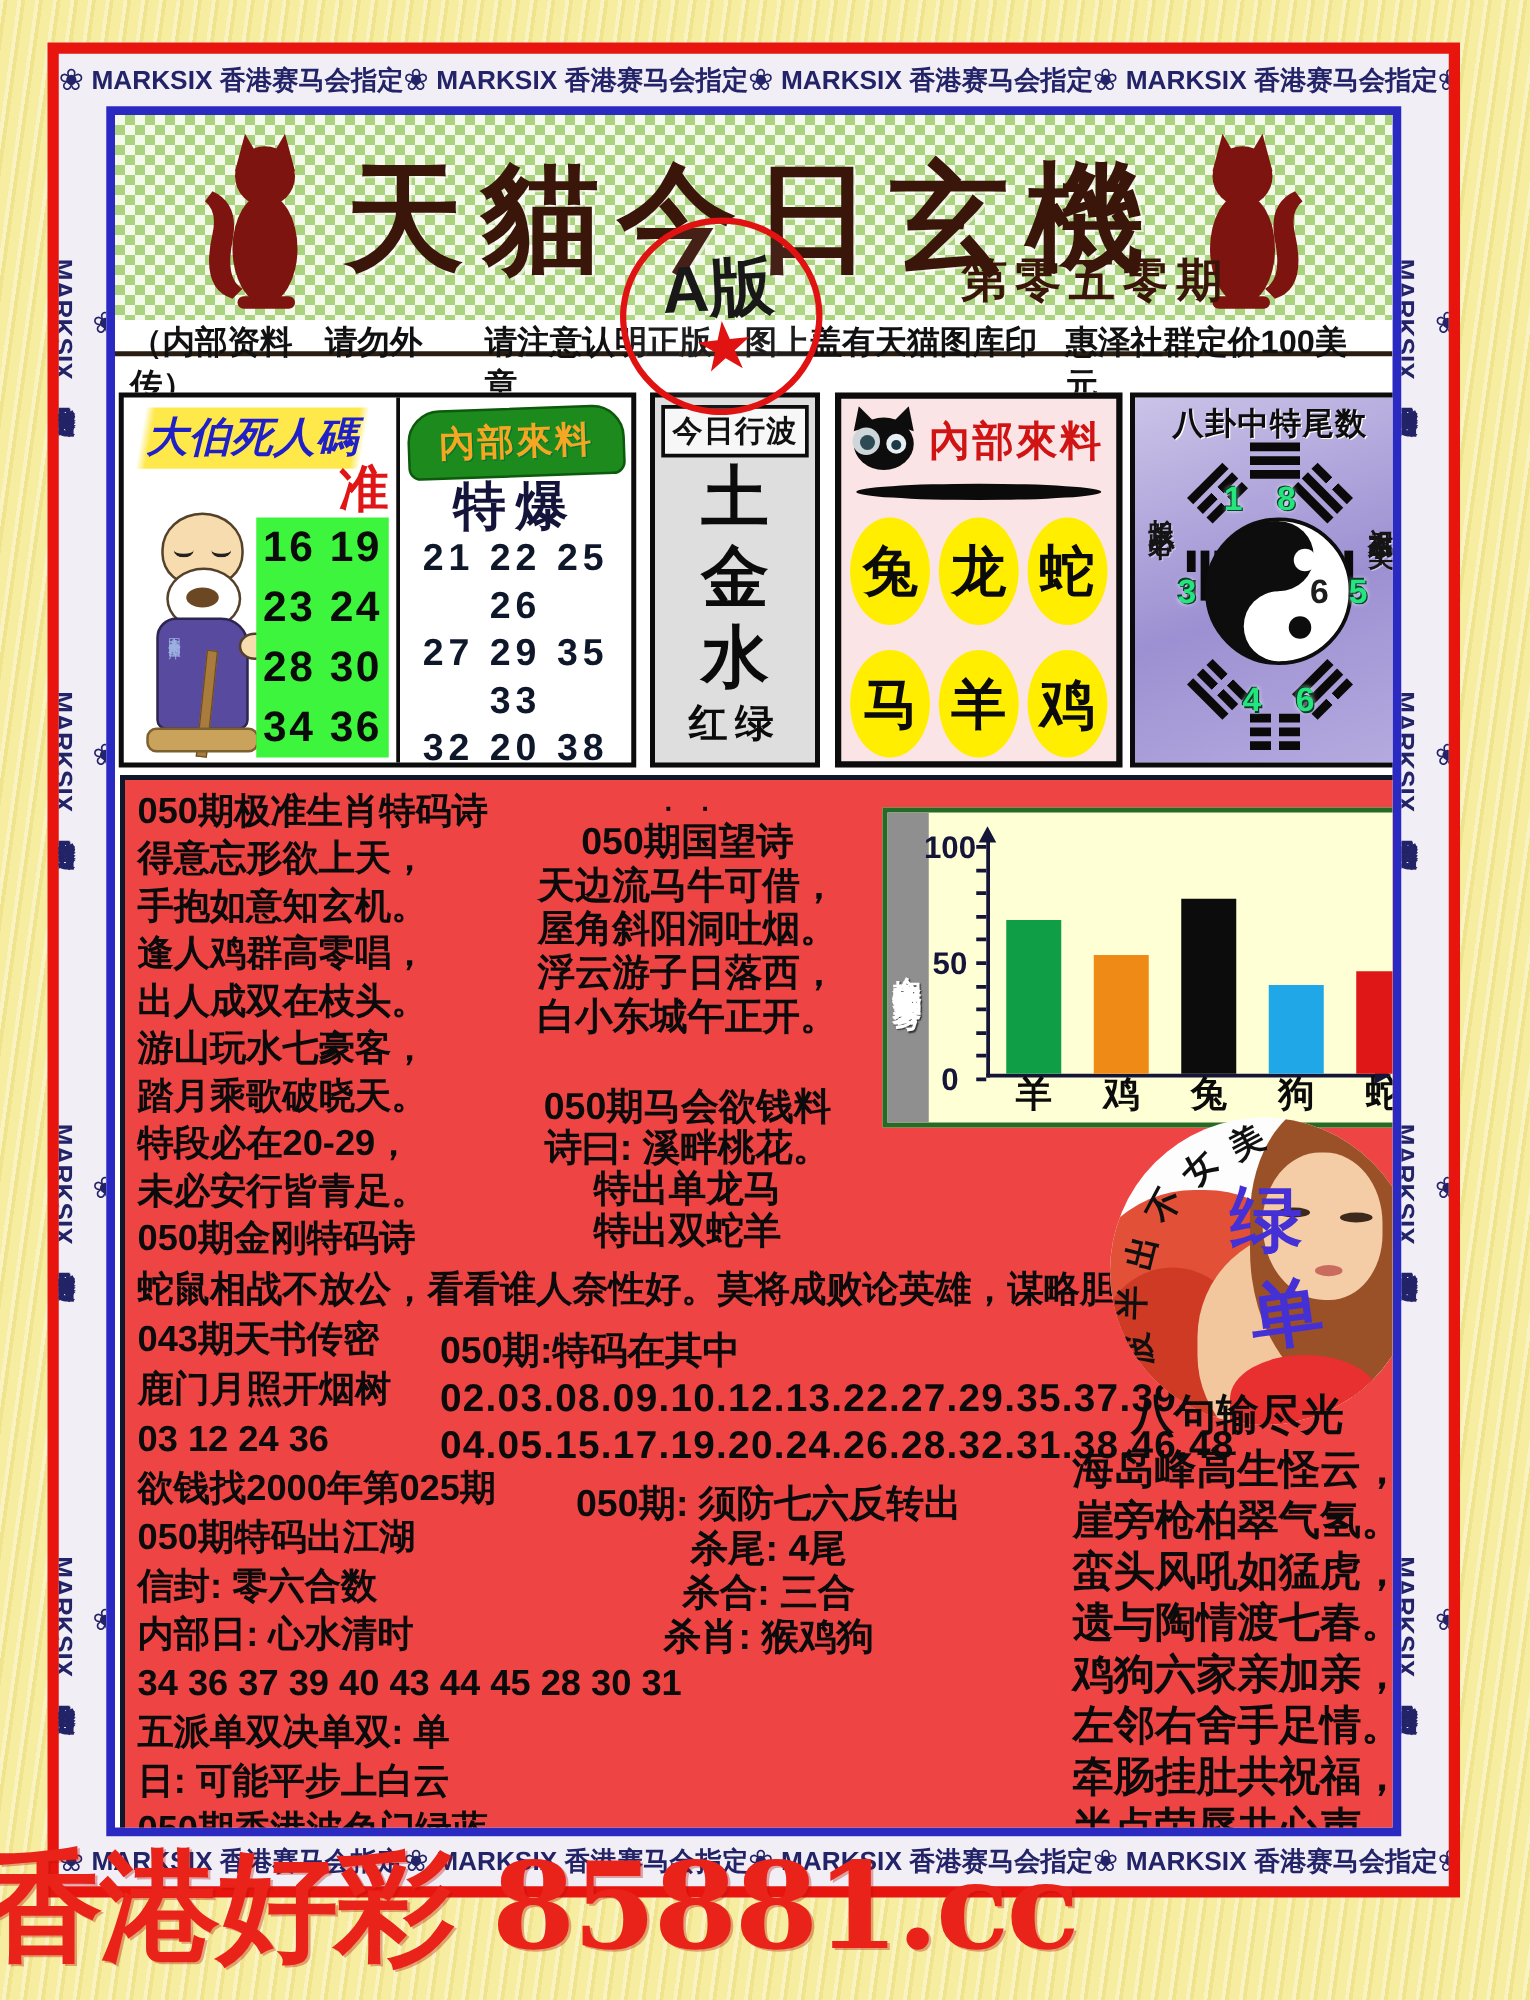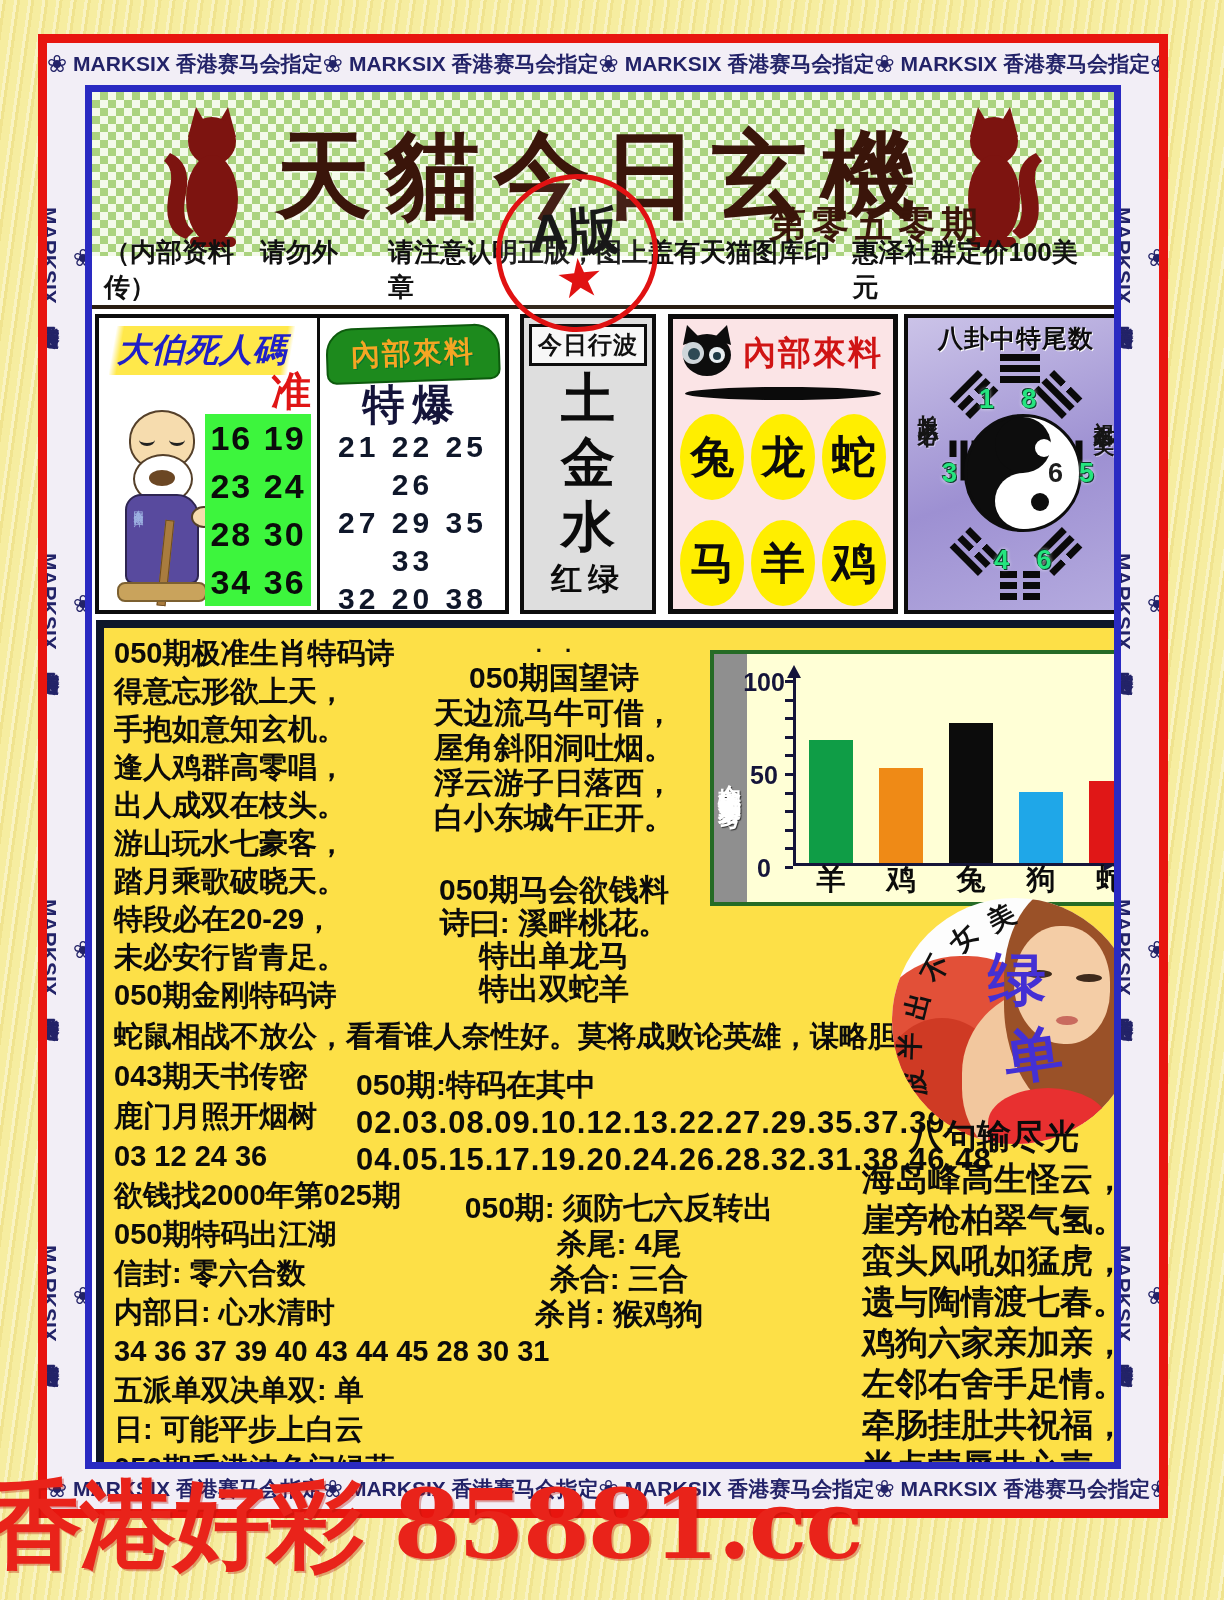--- a/index.html
+++ b/index.html
@@ -39,22 +39,22 @@
   .cat{width:110px;height:150px;flex:0 0 auto;margin:0 6px;}
   .issue-no{position:absolute;right:130px;bottom:6px;font-size:37px;font-weight:900;
     color:#3a150a;letter-spacing:6px;font-family:"DejaVu Serif","Liberation Serif",serif;}
   .stamp{position:absolute;left:404px;top:82px;width:152px;height:148px;border:5px solid #e01212;
     border-radius:50%;transform:rotate(-6deg);z-index:6;display:flex;flex-direction:column;
     align-items:center;justify-content:center;background:rgba(255,255,255,0.05);}
   .stamp-a{font-size:52px;font-weight:900;color:#181818;line-height:1;transform:rotate(3deg);}
   .stamp-star{color:#e01212;font-size:54px;line-height:.8;}
 
   
-  .subtitle{position:absolute;left:0;top:164px;right:0;height:53px;background:#fff;
-    border-bottom:4px solid #2a1e12;display:flex;align-items:flex-end;
+  .subtitle{position:absolute;left:0;top:164px;right:0;height:29px;background:#fff;
+    border-bottom:4px solid #2a1e12;display:flex;align-items:flex-start;
     justify-content:space-between;padding:0 12px;box-sizing:border-box;
     font-size:26px;font-weight:bold;color:#111;}
 
   
   .panel{position:absolute;top:222px;height:300px;box-sizing:border-box;background:#fff;}
   .panel-dabo{left:3px;width:414px;border:4px solid #0c0c0c;display:flex;}
   .dabo-left{position:relative;width:218px;height:100%;}
   .dabo-title{position:absolute;left:10px;top:8px;font-size:33px;font-weight:900;color:#2020c8;
     font-style:italic;background:linear-gradient(100deg,transparent 4%,#ffe84a 8%,#ffe84a 92%,transparent 96%);
     padding:2px 8px;letter-spacing:1px;}
@@ -122,21 +122,21 @@
   .yy .dot-w{position:absolute;left:68px;top:22px;width:18px;height:18px;border-radius:50%;background:#fff;z-index:2;}
   .yy .dot-b{position:absolute;left:64px;bottom:18px;width:18px;height:18px;border-radius:50%;background:#0d0d0d;z-index:2;}
   .bg-num{position:absolute;font-size:27px;font-weight:900;color:#25e57f;
     text-shadow:-1px -1px 0 #0a3d2a,1px 1px 0 #0a3d2a,0 0 4px #fff;letter-spacing:10px;z-index:3;}
   .tri{position:absolute;width:40px;display:flex;flex-direction:column;gap:4px;}
   .tri i{display:block;height:7px;background:#0a0a0a;}
   .tri i.s{background:linear-gradient(to right,#0a0a0a 42%,transparent 42%,transparent 58%,#0a0a0a 58%);}
 
   
   .main-box{position:absolute;left:4px;top:528px;width:1032px;height:852px;
-    border:8px solid #0f172a;box-sizing:border-box;background:#fde047;}
+    border:4px solid #0f172a;box-sizing:border-box;background:#ef4444;}
   .left-col{position:absolute;left:10px;top:6px;width:1005px;color:#0b0b0b;font-weight:900;}
   .lline{font-size:29px;line-height:38px;white-space:nowrap;}
   .wide{font-size:29px;line-height:40px;margin-top:2px;}
   .l2a .lline{line-height:40px;}
   .l2b .lline{line-height:39px;}
   .codes{position:absolute;left:252px;top:438px;font-weight:900;color:#0b0b0b;}
   .codes .ct{font-size:30px;line-height:38px;}
   .codes .cr{font-size:31px;line-height:37px;letter-spacing:1px;white-space:nowrap;}
   .kill{position:absolute;left:330px;top:562px;width:370px;text-align:center;font-weight:900;color:#0b0b0b;}
   .kill .kt{font-size:30px;line-height:36px;}

